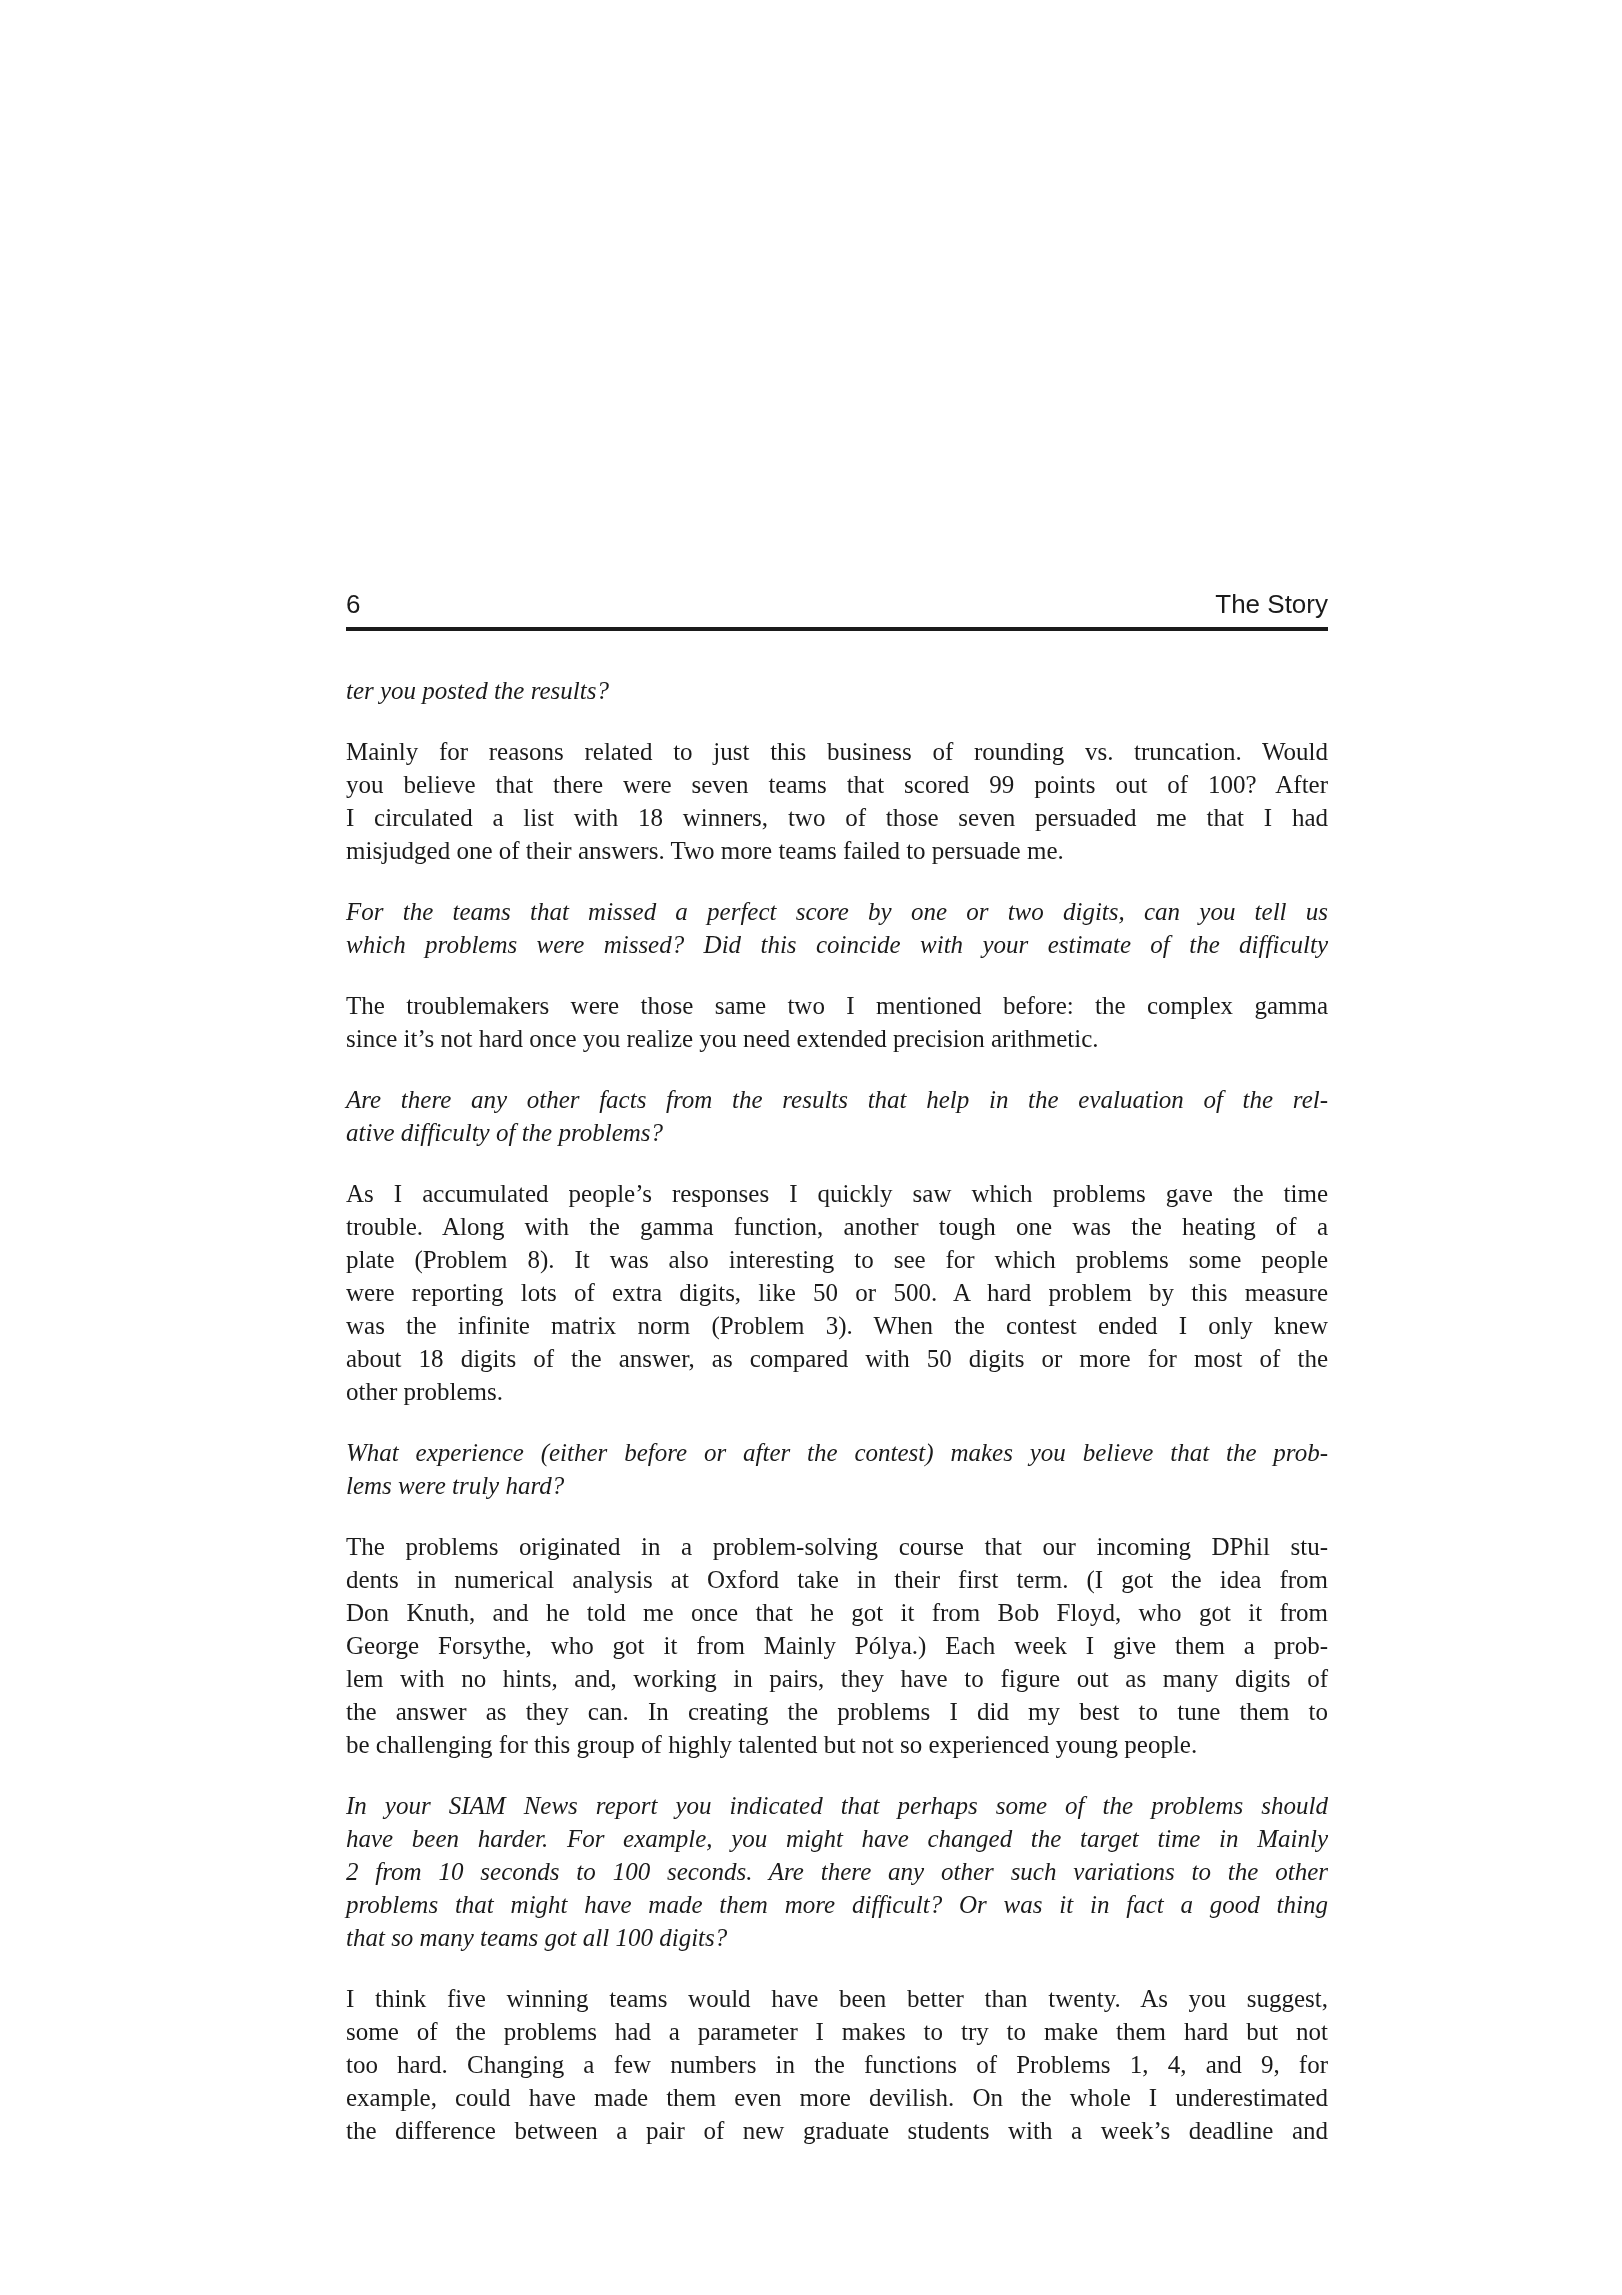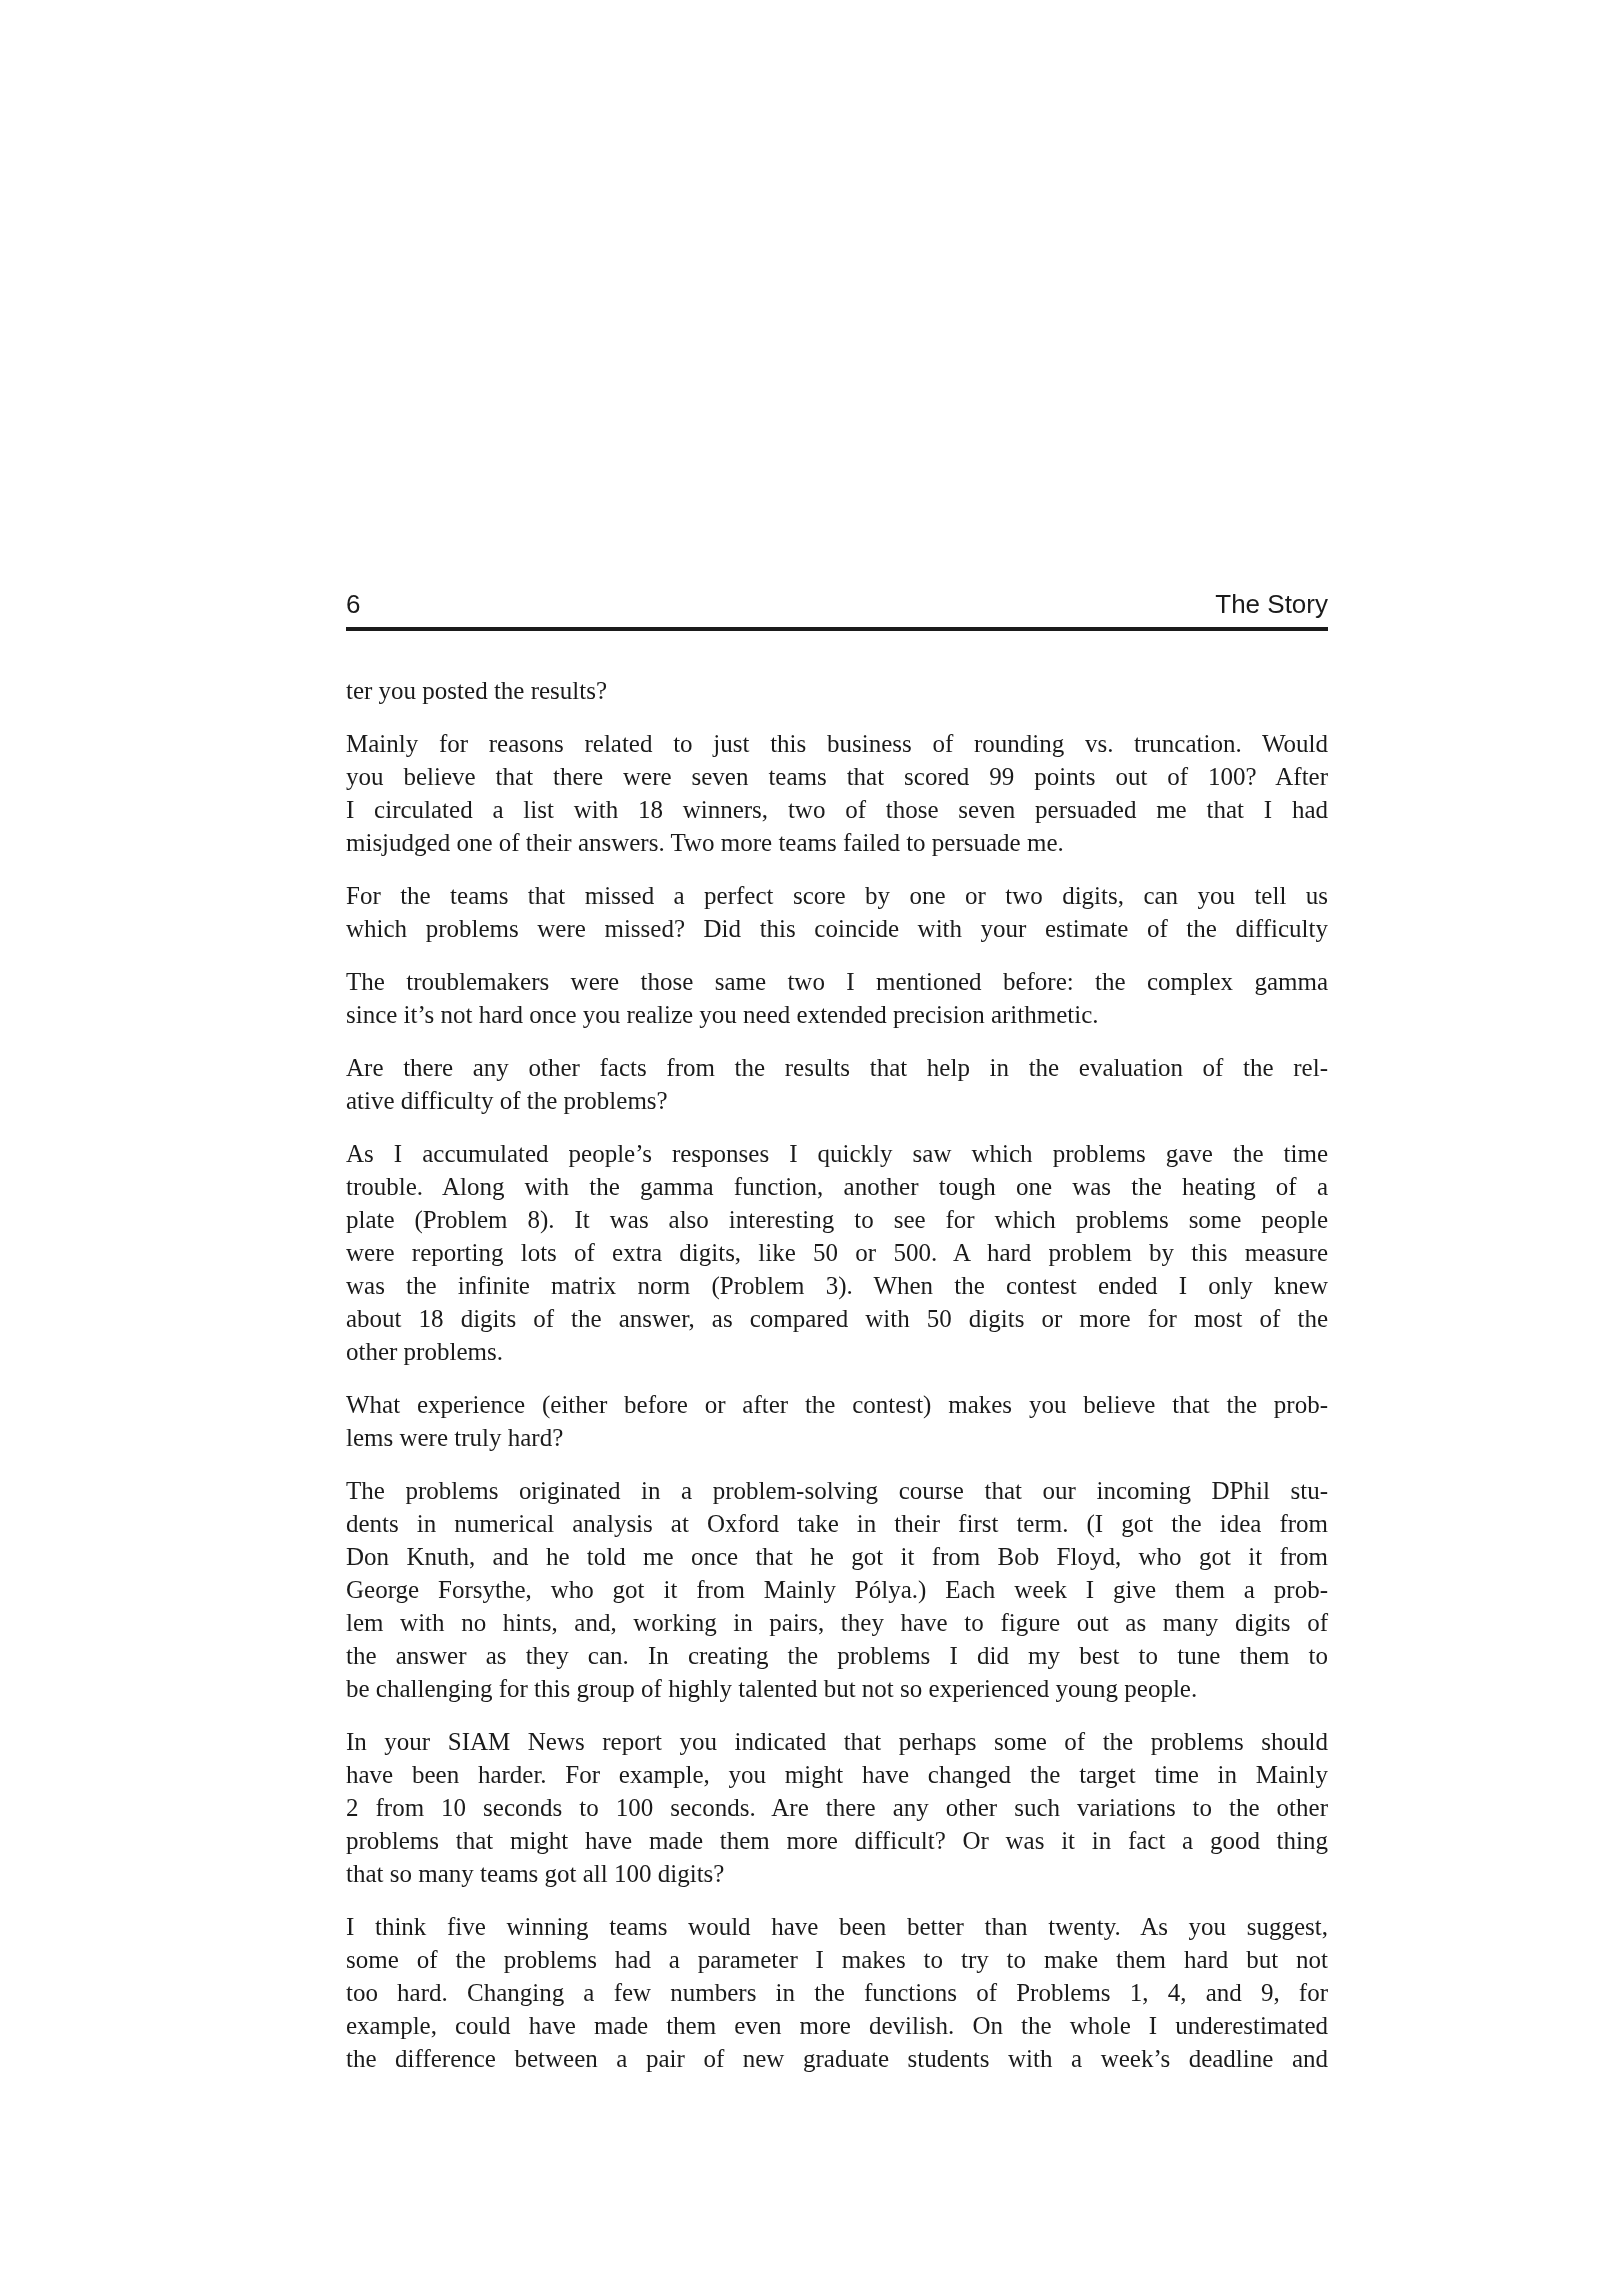--- a/index.html
+++ b/index.html
@@ -34,23 +34,23 @@
   .header-rule {
     height: 3.9px;
     background: #1b1b1b;
     margin-top: 9.8px;
   }
   .body-text {
     margin-top: 43px;
     font-size: 25px;
     line-height: 33px;
   }
-  .block { margin-top: 20px; }
+  .block { margin-top: 28px; }
   .block:first-child { margin-top: 0; }
-  .block.question { }
+  .block.question { font-style: italic; }
   .line {
     text-align: justify;
     text-align-last: justify;
   }
   .line.last { text-align-last: auto; }
   .line.fill { text-align-last: justify; }
 </style>
 </head>
 <body>
 

